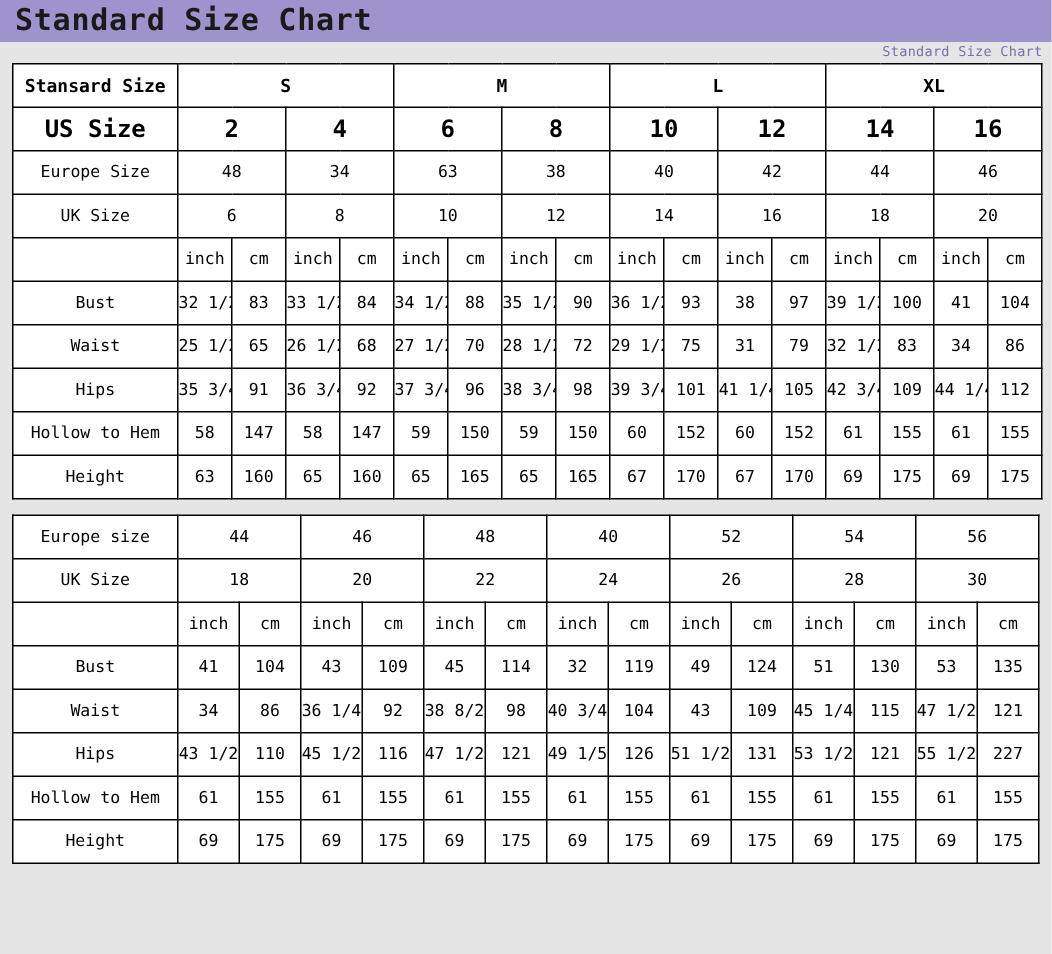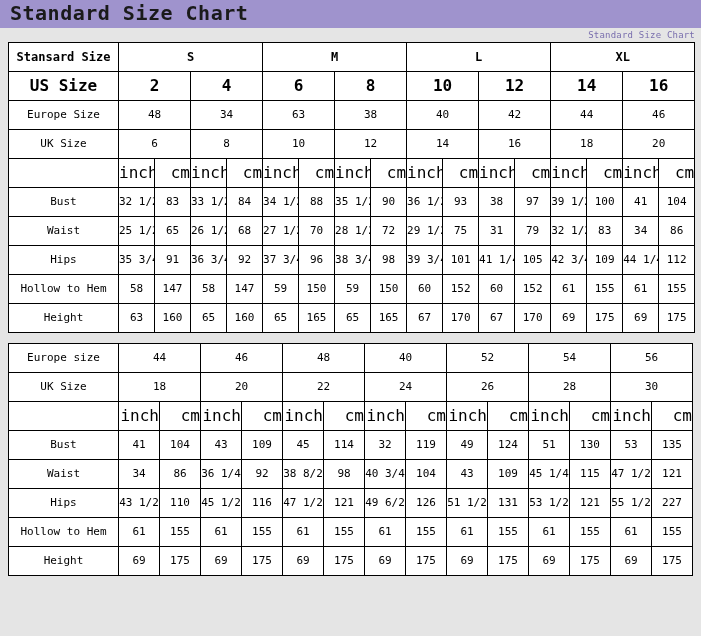--- a/index.html
+++ b/index.html
@@ -75,22 +75,21 @@
   }
   table.chart .bold {
     font-weight: bold;
     font-size: 16px;
   }
   table.chart .hdr {
     font-weight: bold;
     font-size: 12px;
   }
   table.chart .unitrow td {
-    font-size: 16px;
-    text-align: right;
+    font-size: 11px;
   }
   .spacer-1 { height: 14px; }
   .spacer-2 { height: 10px; }
 </style>
 </head>
 <body>
 
 <div class="page">
 
   <div class="header-band">
@@ -389,21 +388,21 @@
         </tr>
 
         <tr>
           <td class="lbl">Hips</td>
           <td>43 1/2</td>
           <td>110</td>
           <td>45 1/2</td>
           <td>116</td>
           <td>47 1/2</td>
           <td>121</td>
-          <td>49 6/2</td>
+          <td>49 1/5</td>
           <td>126</td>
           <td>51 1/2</td>
           <td>131</td>
           <td>53 1/2</td>
           <td>121</td>
           <td>55 1/2</td>
           <td>227</td>
         </tr>
 
         <tr>

